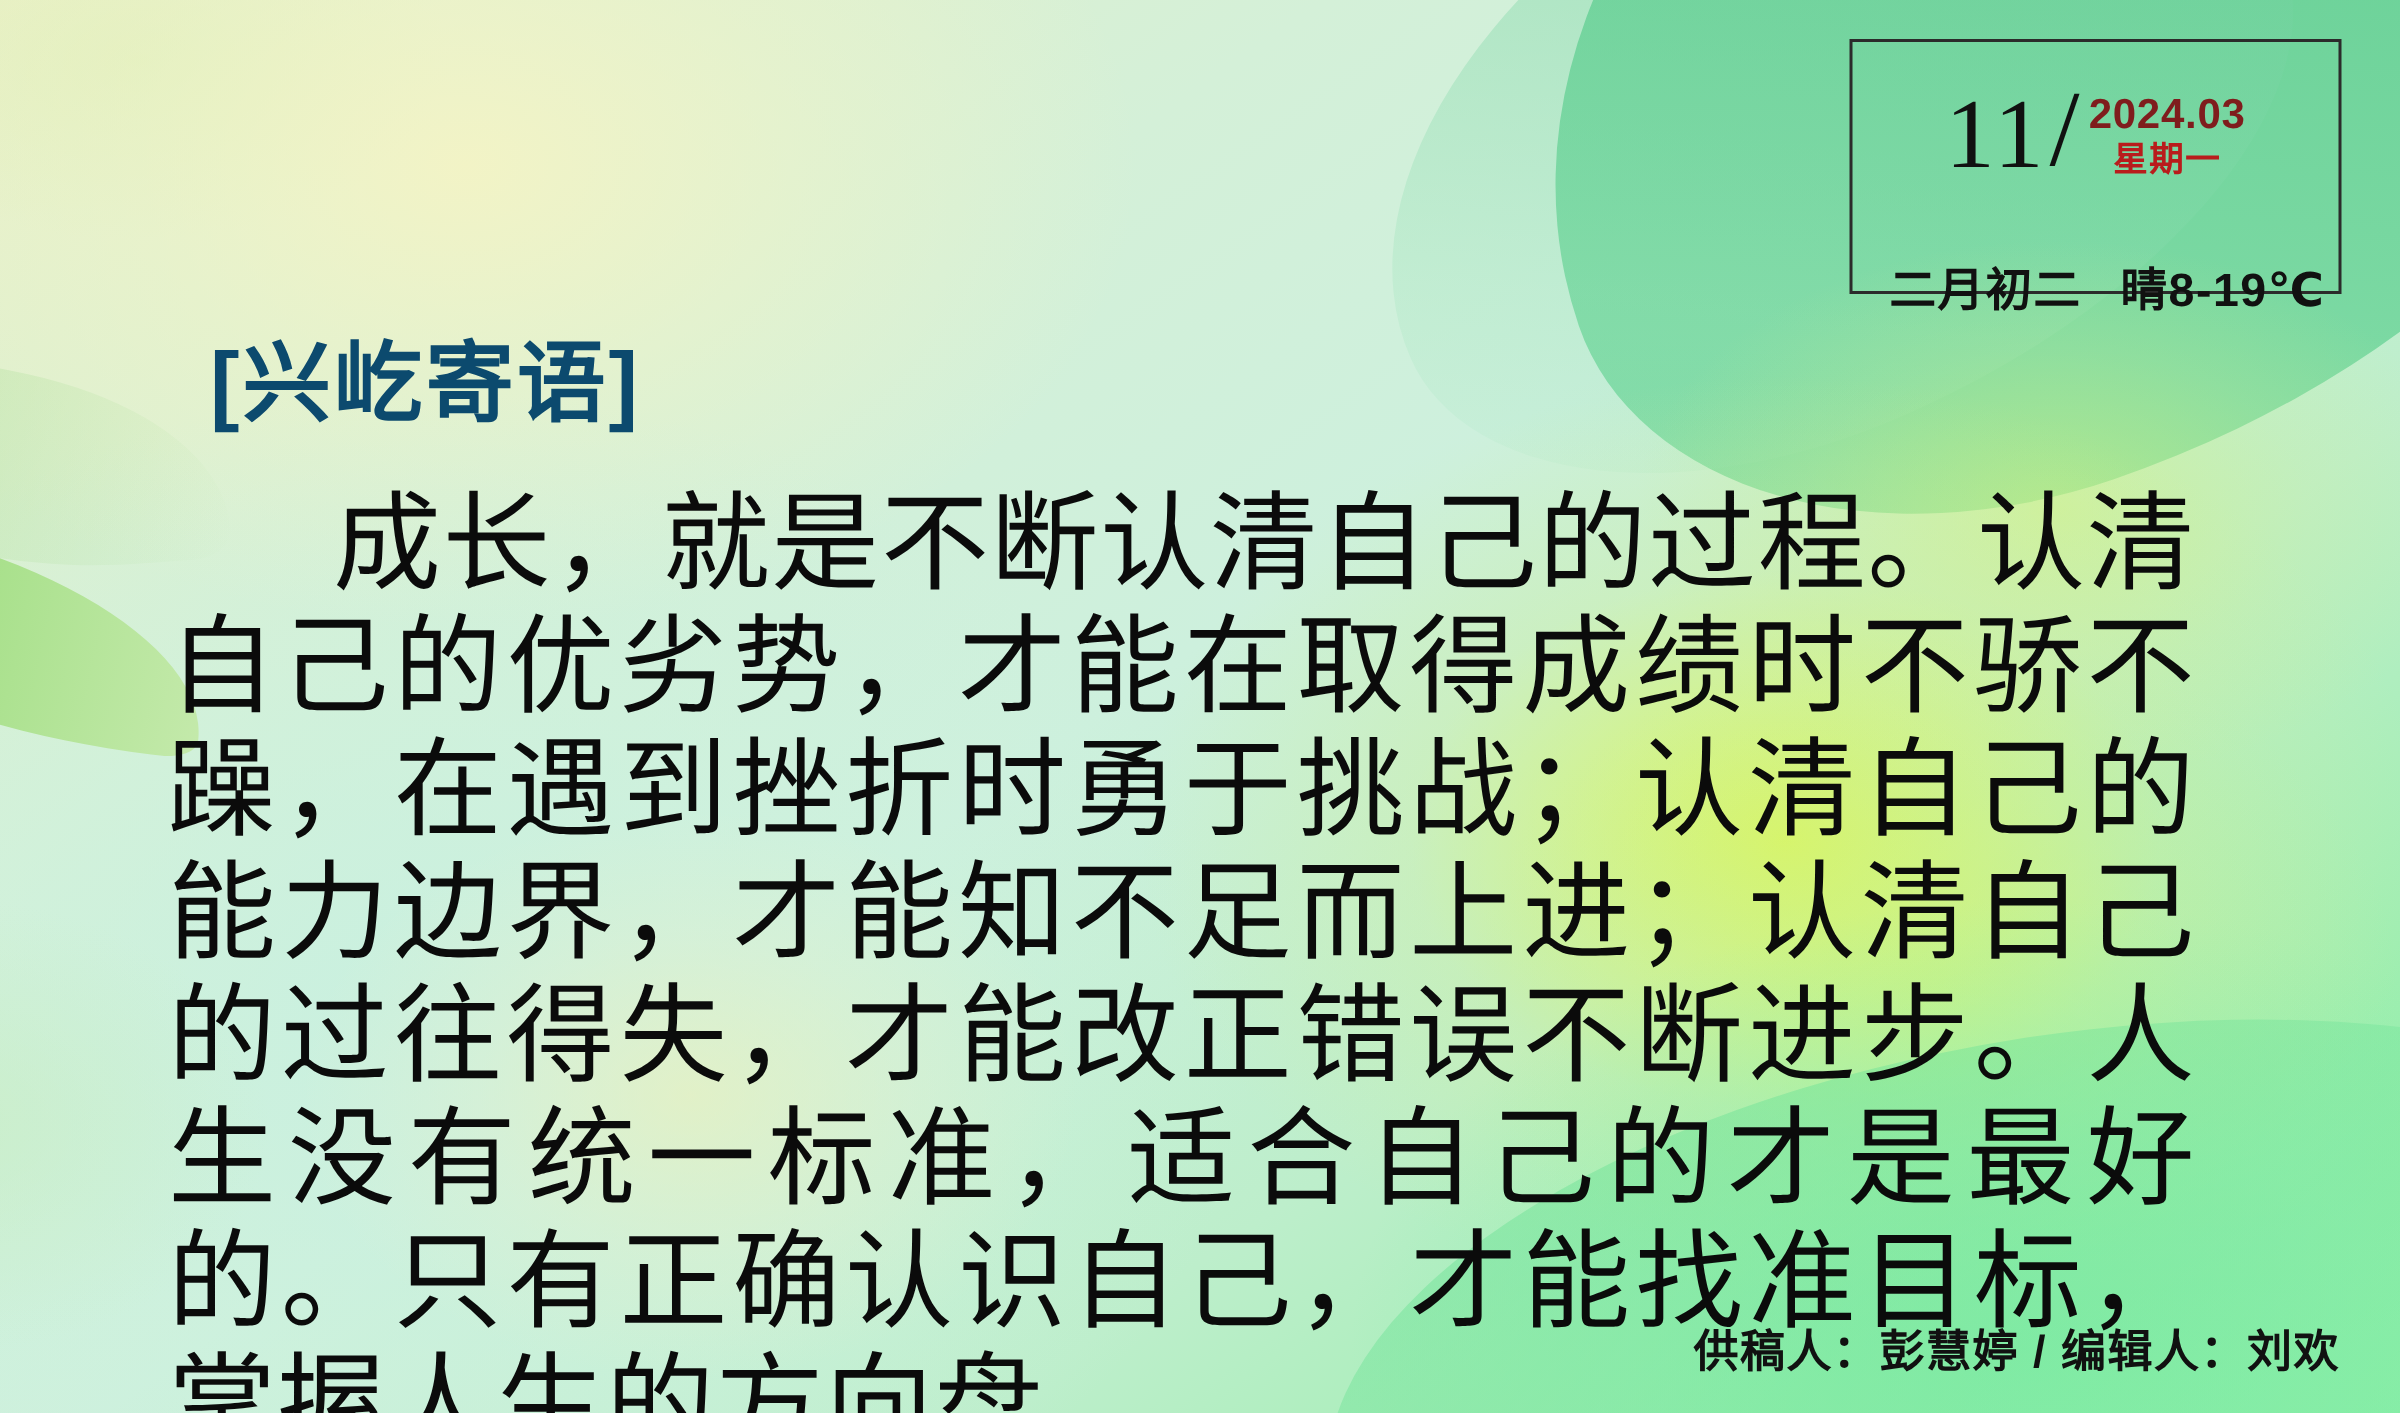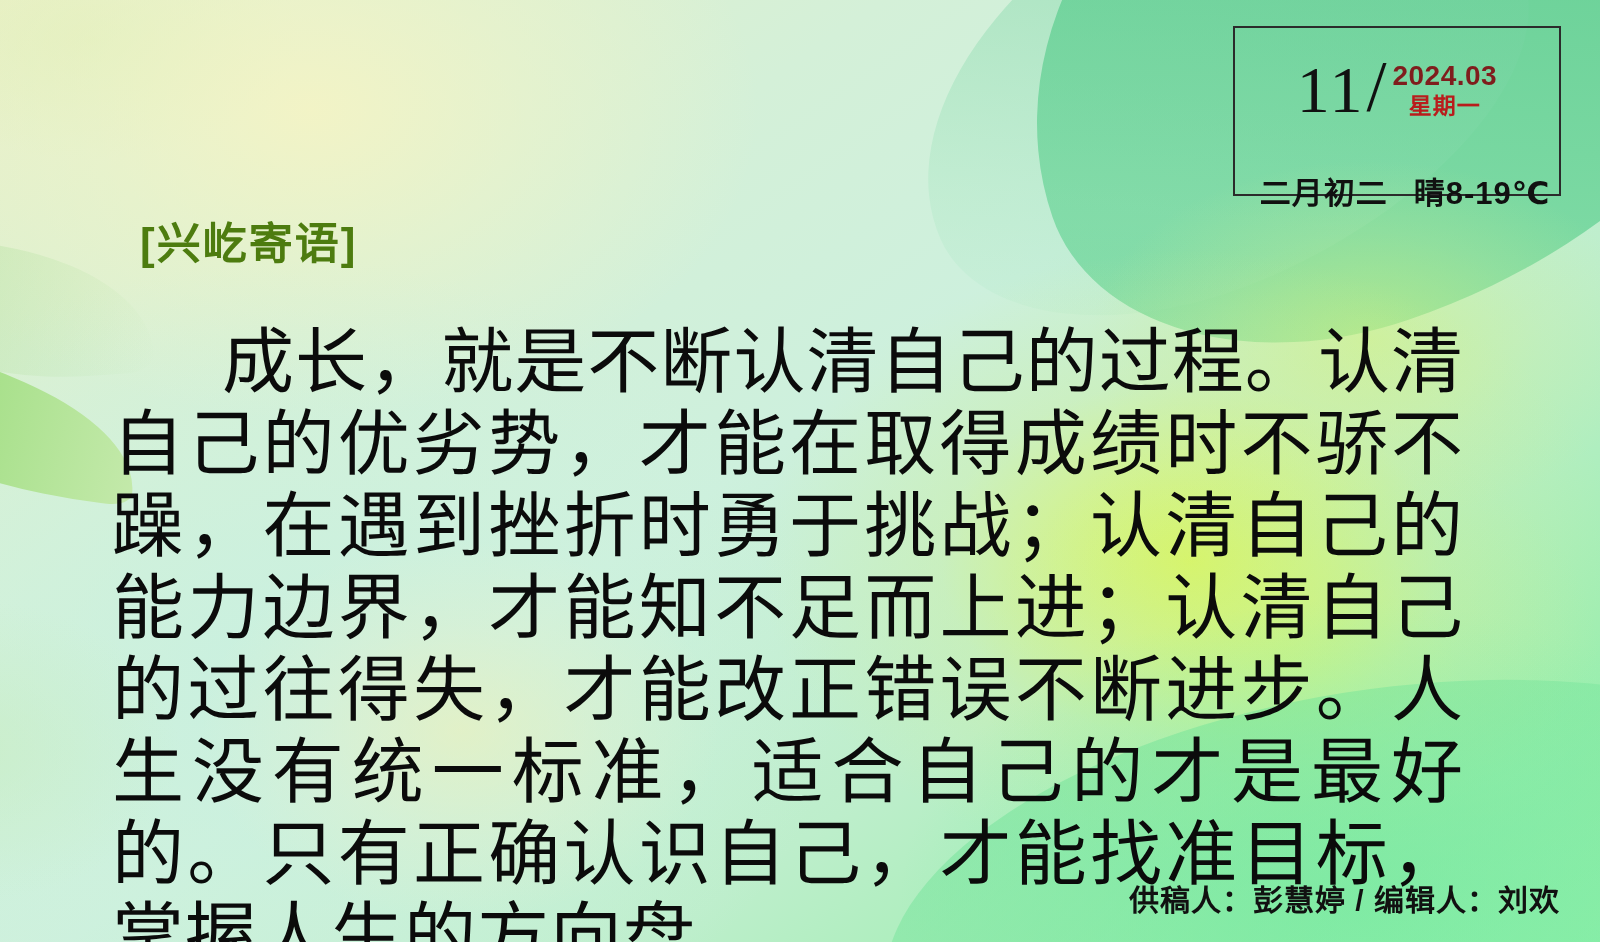--- a/index.html
+++ b/index.html
@@ -252,23 +252,23 @@
     color: #111;
     letter-spacing: 1px;
     margin-top: 22px;
   }
 
   
   .title {
     position: absolute;
     left: 140px;
     top: 208px;
-    font-size: 44px;
-    font-weight: 700;
-    color: #4d7c0f;
+    font-size: 59px;
+    font-weight: 700;
+    color: #0c4a6e;
     letter-spacing: 2px;
     font-family: "Liberation Sans", "DejaVu Sans", sans-serif;
     white-space: nowrap;
     text-align: right;
   }
 
   
   .body-copy {
     position: absolute;
     left: 112px;

